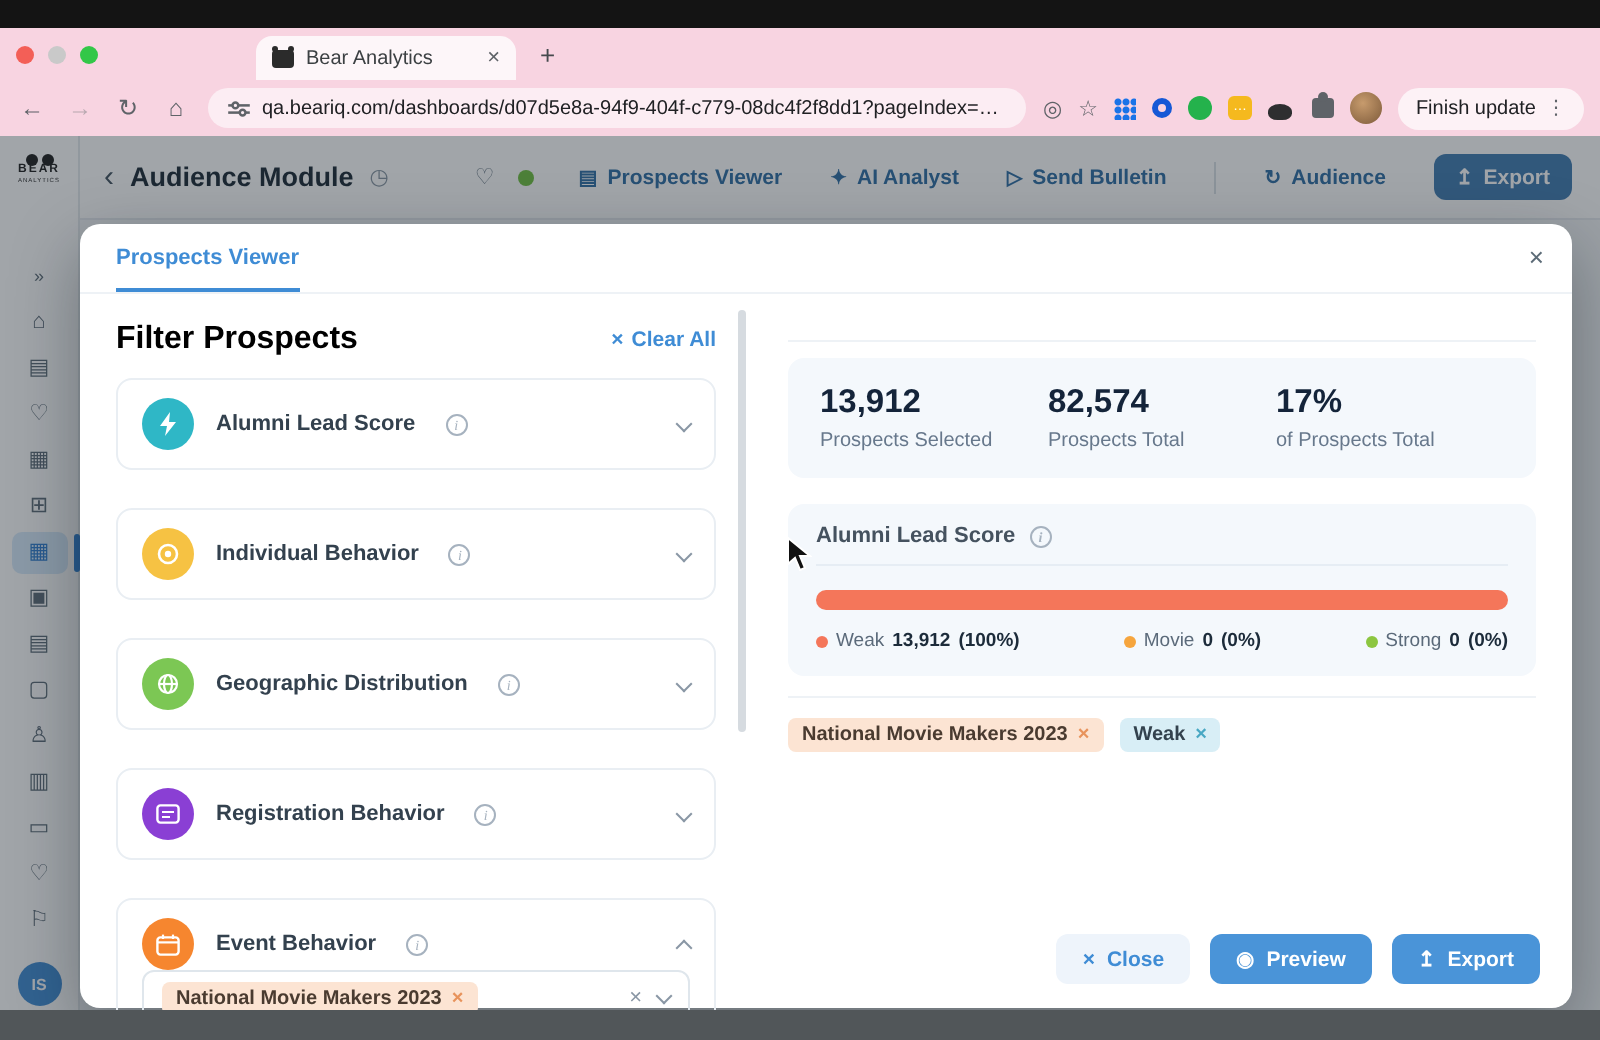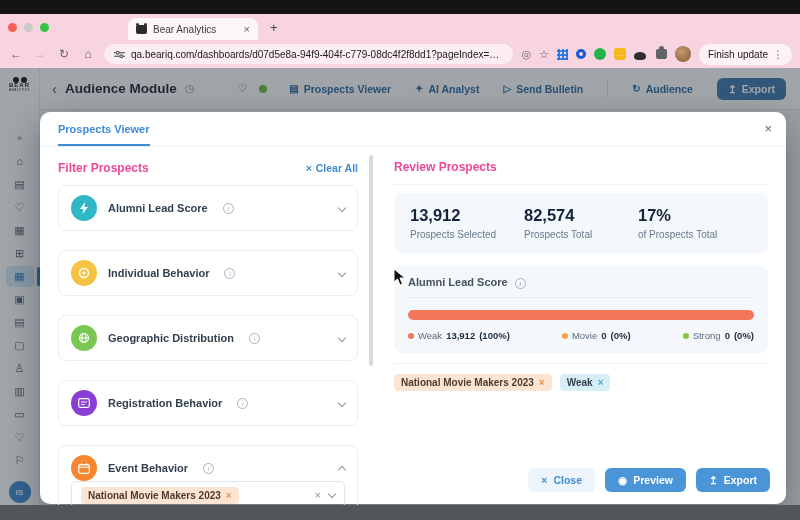--- a/index.html
+++ b/index.html
@@ -79,21 +79,21 @@
            box-shadow:0 12px 34px rgba(10,20,30,.35); }
   .m-close { position:absolute; top:9px; right:14px; font-size:13px; color:#5c6b77; }
   .tabbar { height:35px; display:flex; align-items:flex-end; gap:26px; padding:0 18px; border-bottom:1px solid #eef2f6; }
   .mtab { font-size:11px; padding-bottom:9px; color:#5a6a78; font-weight:600; }
   .mtab.active { color:#3f8cd5; border-bottom:2px solid #3f8cd5; }
   .m-body { display:flex; height:356px; position:relative; }
   .lpanel { width:356px; padding:14px 16px 0 18px; position:relative; }
   .scrolltrack { position:absolute; right:1px; top:6px; bottom:10px; width:4px; }
   .scrollthumb { position:absolute; top:2px; width:4px; height:62%; background:#d6dbe0; border-radius:2px; }
   .fp-head { display:flex; justify-content:space-between; align-items:center; }
-  .ph-title { font-size:12px; font-weight:800; color:#ec4899; }
+  .ph-title { font-size:16px; font-weight:800; color:#000000; }
   .clearall { font-size:10.5px; font-weight:600; color:#3f8cd5; display:flex; gap:4px; align-items:center; }
   .fcard { border:1px solid #e9eef3; border-radius:8px; padding:9px 12px; display:flex; align-items:center; gap:11px; margin-top:19px; }
   .fcard.first { margin-top:10px; }
   .circ { width:26px; height:26px; border-radius:50%; display:flex; align-items:center; justify-content:center; flex:none; }
   .flabel { font-size:11px; font-weight:600; color:#33414e; }
   .info { width:11px; height:11px; border:1px solid #a6b2bf; border-radius:50%; color:#a6b2bf; font-size:7px; line-height:10px;
           text-align:center; font-style:italic; font-family:"Liberation Serif", serif; margin-left:4px; display:inline-block; }
   .chev { width:6px; height:6px; border-right:1.5px solid #8a97a5; border-bottom:1.5px solid #8a97a5; margin-left:auto; flex:none; }
   .chev.down { transform:rotate(45deg); }
   .chev.up { transform:rotate(-135deg); margin-top:4px; }
@@ -329,21 +329,20 @@
             </span>
           </div>
         </div>
 
         <div class="scrolltrack">
           <div class="scrollthumb"></div>
         </div>
       </div>
 
       <div class="rpanel">
-        <div class="ph-title">Review Prospects</div>
         <div class="rdiv"></div>
 
         <div class="statscard">
           <div class="stat">
             <div class="v">13,912</div>
             <div class="l">Prospects Selected</div>
           </div>
           <div class="stat">
             <div class="v">82,574</div>
             <div class="l">Prospects Total</div>

